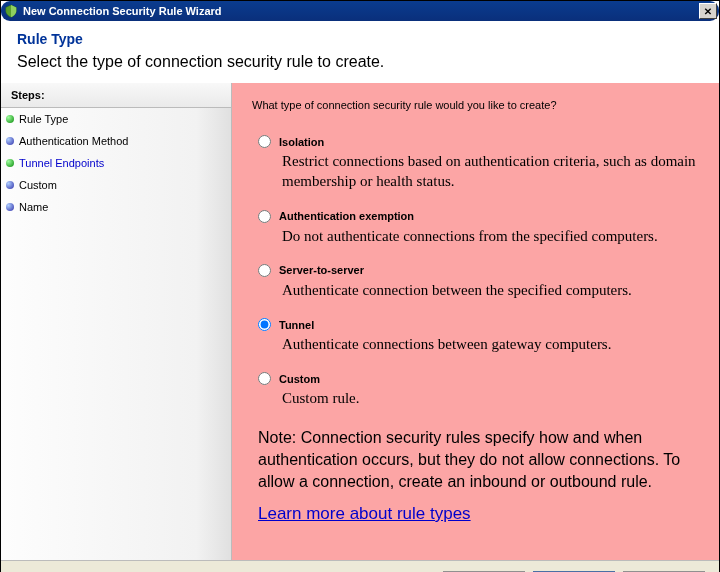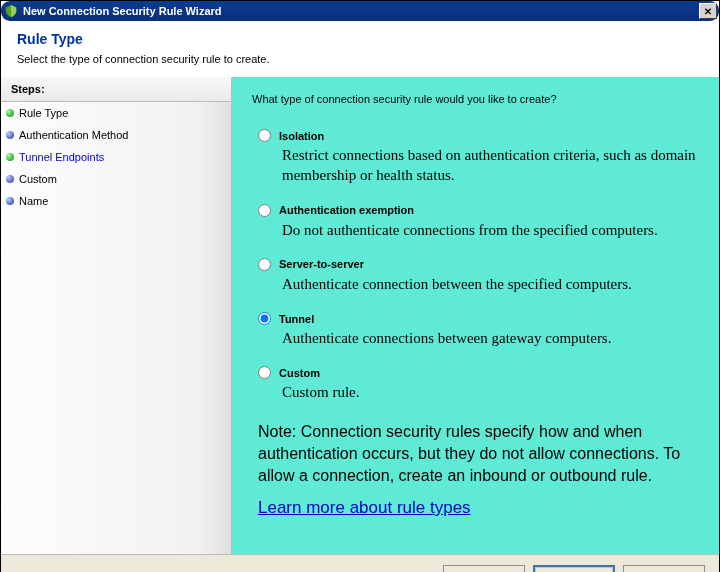--- a/index.html
+++ b/index.html
@@ -5,31 +5,31 @@
 * { box-sizing: border-box; margin: 0; padding: 0; }
 body { font-family: Tahoma, Arial, sans-serif; font-size: 11px; background: #fff; }
 .window { width: 720px; height: 572px; border: 1px solid #000; background: #fff; position: relative; }
 .titlebar { height: 20px; background: linear-gradient(to bottom, #0a3c8f, #0a2f7b); color: #fff; display: flex; align-items: center; padding: 0 2px; font-weight: bold; font-size: 11px; border-radius: 9px; }
 .titlebar-icon { width: 16px; height: 16px; margin-right: 4px; display: inline-flex; align-items: center; justify-content: center; }
 .titlebar-icon svg { width: 14px; height: 14px; }
 .titlebar-title { flex: 1; }
 .close-btn { width: 18px; height: 16px; background: #d6d3ce; border: 1px solid #fff; border-right-color: #404040; border-bottom-color: #404040; color: #000; font-family: Arial; font-size: 10px; font-weight: bold; display: flex; align-items: center; justify-content: center; cursor: pointer; }
 .header { padding: 10px 16px 12px 16px; background: #fff; }
 .header-title { color: #003399; font-size: 14px; font-weight: bold; margin-bottom: 6px; }
-.header-subtitle { font-size: 11px; color: #000; }
+.header-subtitle { font-size: 16px; color: #000; }
 .content { display: flex; height: 477px; }
 .sidebar { width: 231px; background: linear-gradient(to right, #fdfdfd, #f2f2f2 85%, #e0e0e0); border-right: 1px solid #bbb; }
 .sidebar-header { font-weight: bold; font-size: 11px; padding: 6px 10px 6px 10px; background: linear-gradient(to bottom, #f8f8f8, #eaeaea); border-bottom: 1px solid #bbb; }
 .sidebar-item { padding: 5px 8px 5px 18px; font-size: 11px; cursor: pointer; display: flex; align-items: center; position: relative; }
 .sidebar-item.current { font-weight: normal; }
 .sidebar-item .bullet { position: absolute; left: 5px; width: 8px; height: 8px; border-radius: 50%; }
 .bullet.green { background: radial-gradient(circle at 30% 30%, #a0ffa0, #0a8a0a); }
 .bullet.blue { background: radial-gradient(circle at 30% 30%, #b0d0ff, #3030aa); }
 .sidebar-item.link a { color: #0000cc; text-decoration: none; }
-.main { flex: 1; background: #5eead4; padding: 16px 20px 10px 20px; position: relative; display: flex; flex-direction: column; }
+.main { flex: 1; background: #fca5a5; padding: 16px 20px 10px 20px; position: relative; display: flex; flex-direction: column; }
 .main-body { flex: 1; }
 .question { font-size: 11px; margin-bottom: 24px; }
 .options { margin-left: 6px; }
 .option { margin-bottom: 18px; }
 .option-row { display: flex; align-items: center; }
 .option input[type=radio] { margin-right: 8px; margin-top: 0; }
 .option-label { font-weight: bold; font-size: 11px; }
 .option-desc { font-size: 15px; margin-left: 24px; margin-top: 3px; color: #000; line-height: 1.35; font-family: Liberation Serif, serif; }
 .note { font-size: 16px; margin-left: 6px; margin-top: 4px; margin-bottom: 10px; line-height: 1.4; }
 .learn-link { color: #0000cc; text-decoration: underline; cursor: pointer; margin-left: 6px; display: inline-block; font-size: 17px; }

